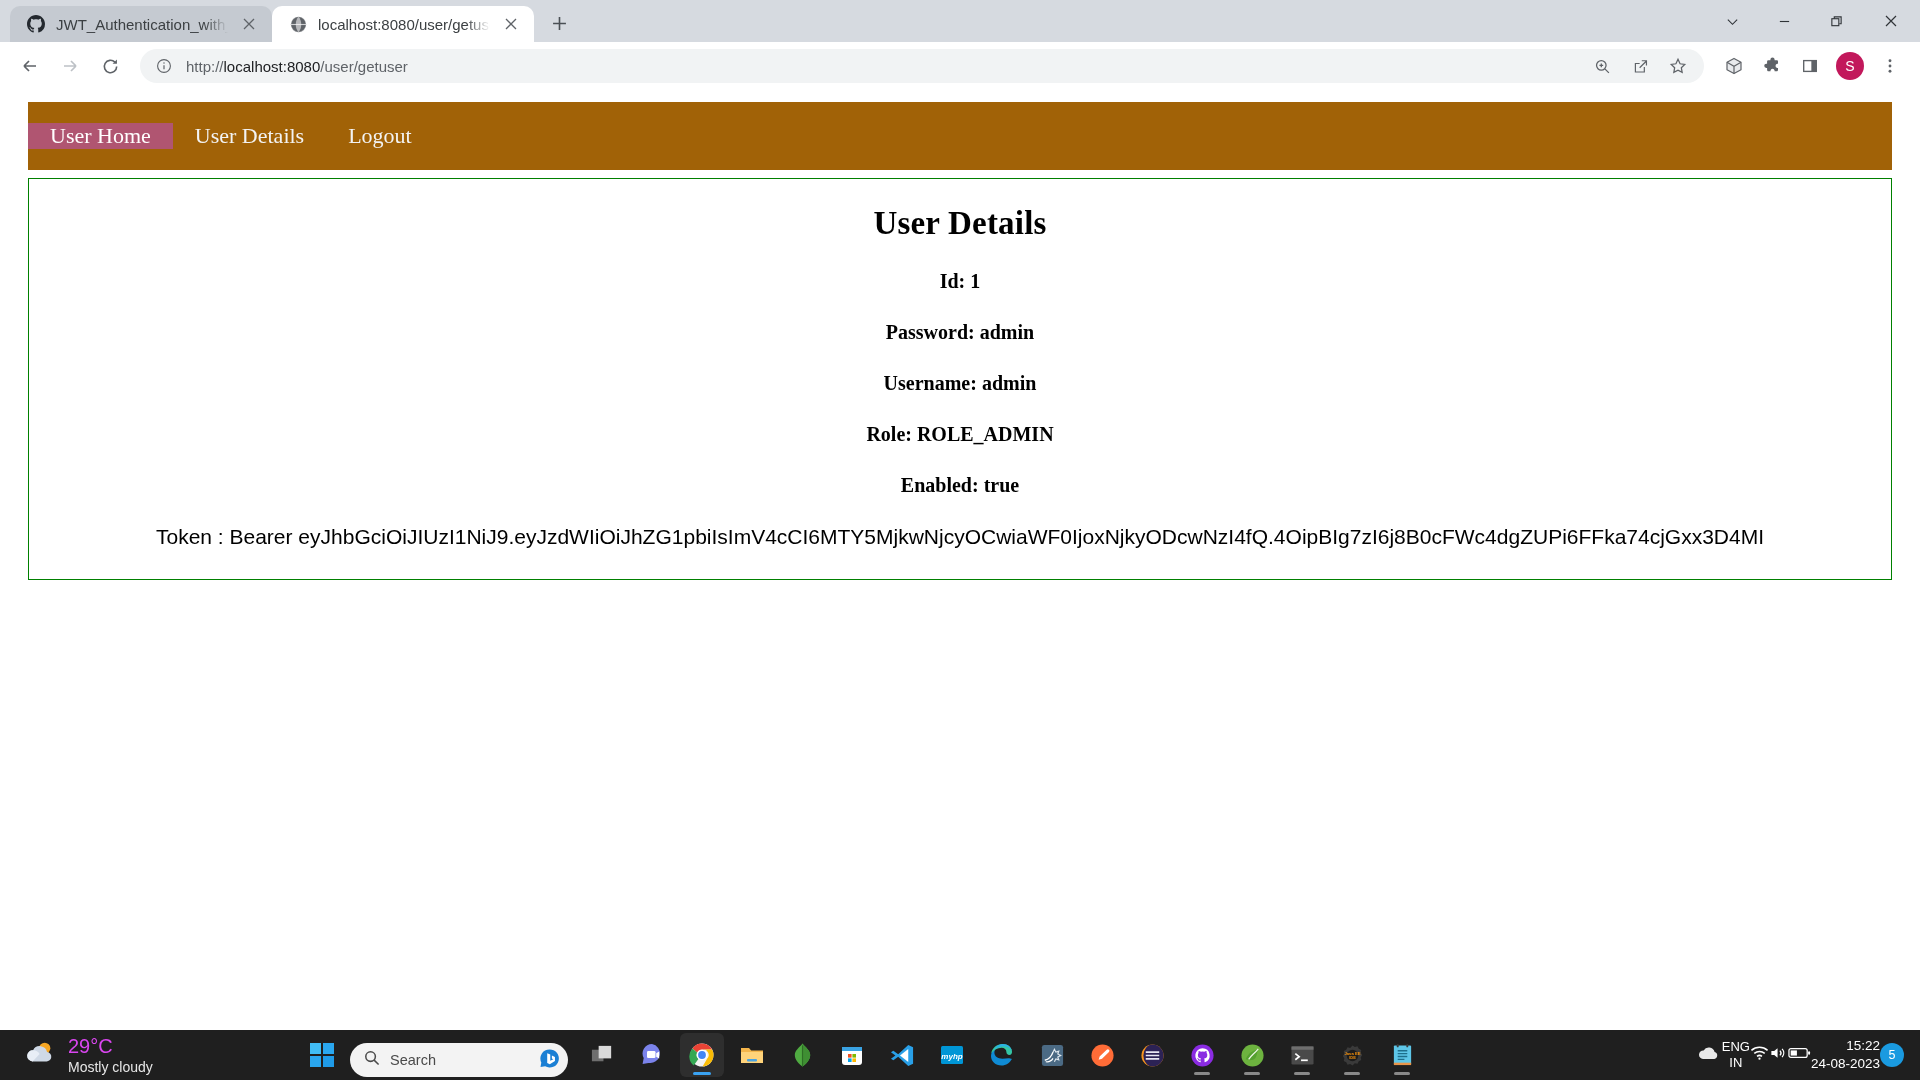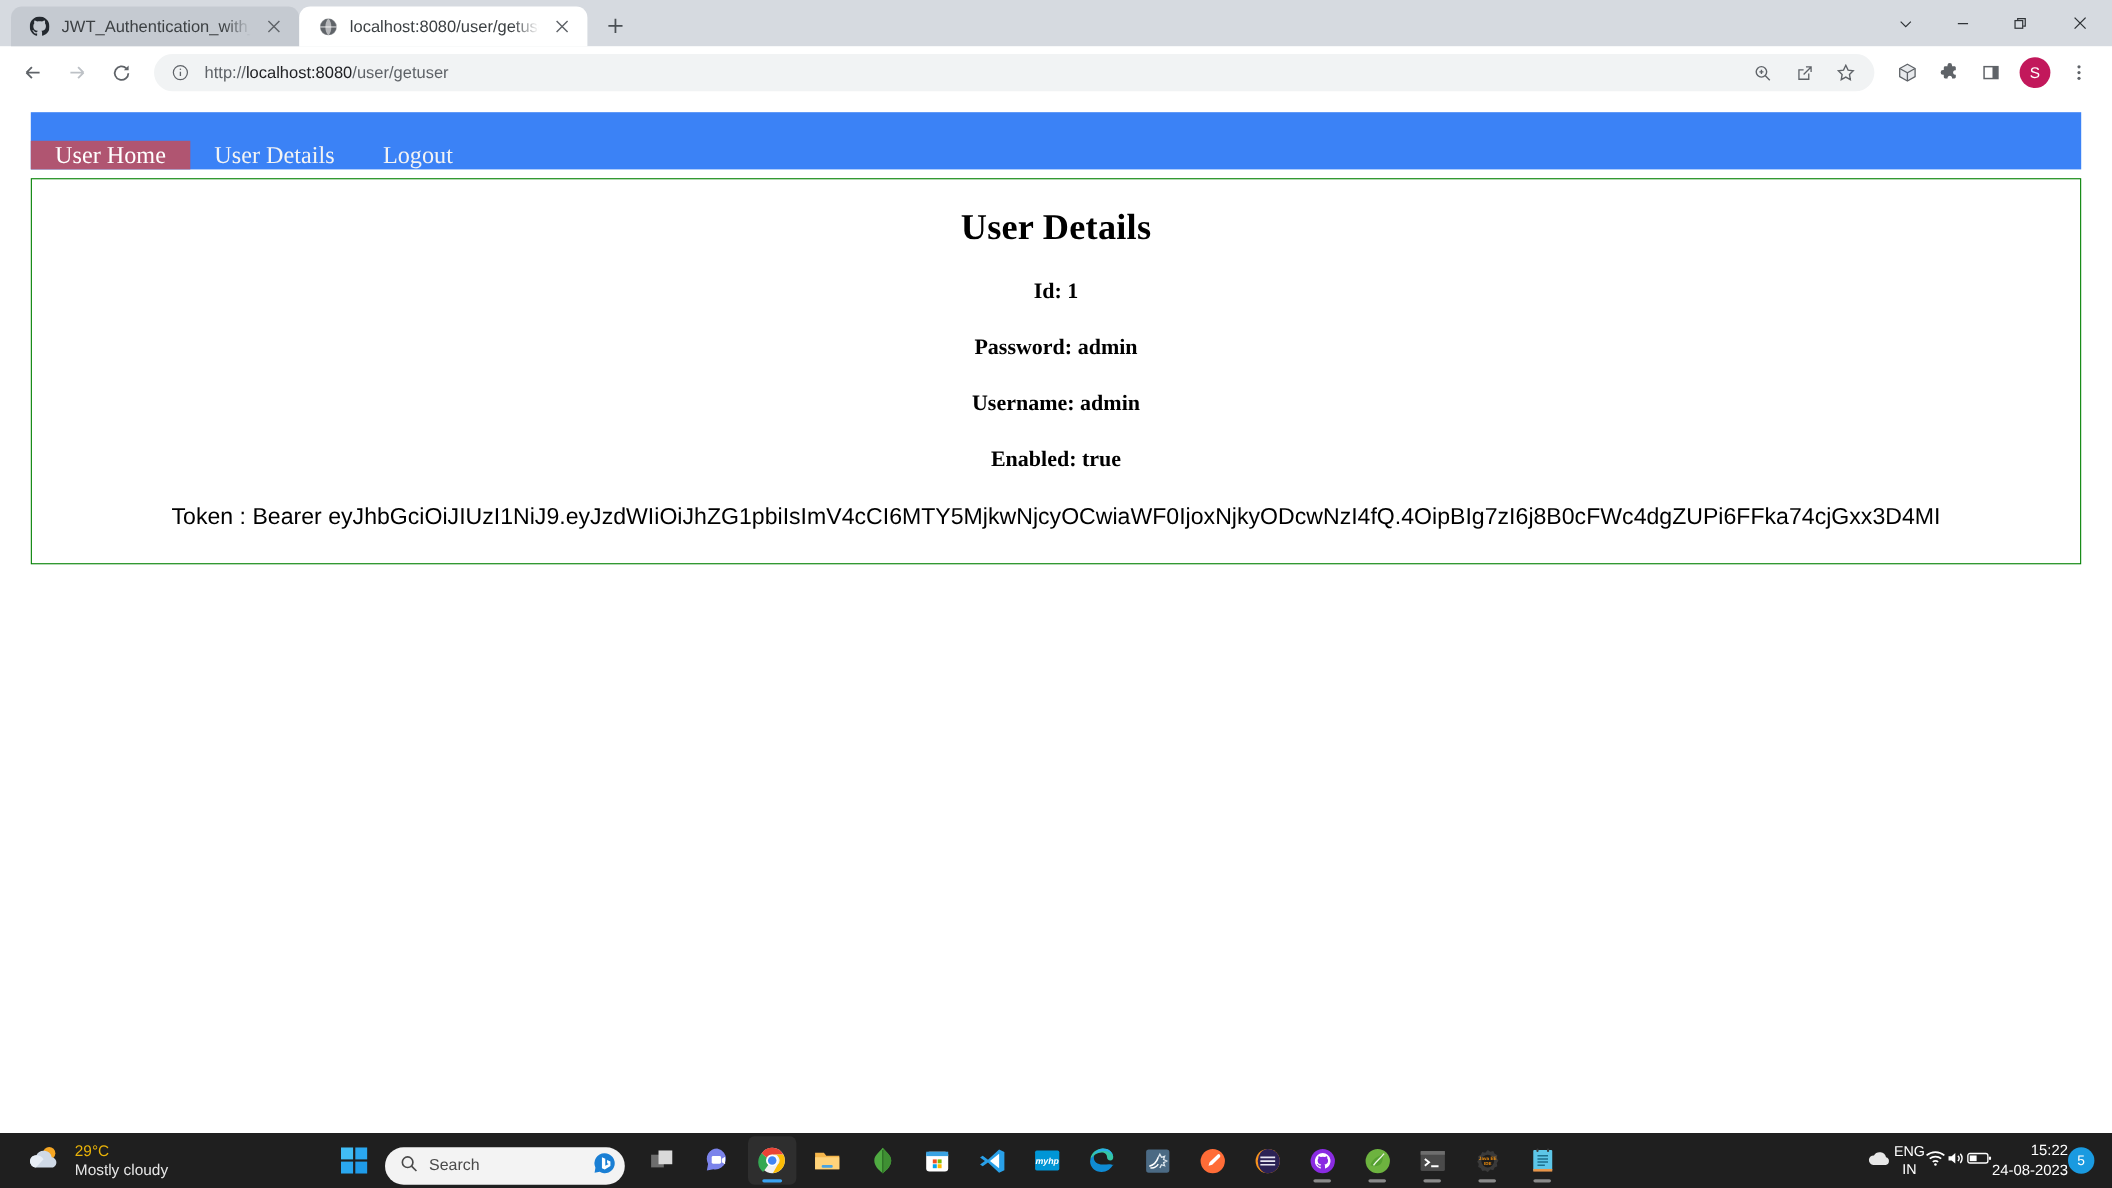--- a/index.html
+++ b/index.html
@@ -56,21 +56,21 @@
     width: 28px; height: 28px; border-radius: 50%; background: #c2185b; color: #fff;
     display: flex; align-items: center; justify-content: center; font-size: 14px; font-weight: 500;
     margin: 0 6px;
   }
 
   
   .viewport { flex: 1 1 auto; background: #ffffff; overflow: hidden; padding: 0; }
 
   .navbar {
     margin: 12px 28px 0 28px;
-    background: #3b82f6; height: 52px; display: flex; align-items: flex-end;
+    background: #a16207; height: 68px; display: flex; align-items: center;
   }
   .nav-item {
     display: flex; align-items: center; padding: 0 22px;
     color: #f3f3f3; font-family: "Liberation Serif", serif; font-size: 22px;
   }
   .nav-item.active { background: #b05571; color: #ffffff; }
 
   .card {
     margin: 8px 28px 0 28px; border: 1px solid #008000; background: #ffffff;
     padding: 26px 18px 30px 18px; text-align: center;
@@ -88,21 +88,21 @@
     color: #000; white-space: nowrap; overflow: hidden; margin-top: 4px;
   }
 
   
   .taskbar {
     position: absolute; left: 0; bottom: 0; width: 1920px; height: 50px;
     background: #1f1f1f; display: flex; align-items: center; color: #fff;
   }
   .weather { display: flex; align-items: center; gap: 10px; padding-left: 24px; width: 300px; }
   .weather-txt { line-height: 1.25; }
-  .weather-temp { font-size: 14px; color: #eab308; }
+  .weather-temp { font-size: 20px; color: #d946ef; }
   .weather-desc { font-size: 14px; color: #e6e6e6; }
 
   .tb-center { flex: 1 1 auto; display: flex; align-items: flex-end; justify-content: flex-start; gap: 6px; }
   .start-btn { width: 44px; height: 44px; display: flex; align-items: center; justify-content: center; }
   .search-pill {
     width: 218px; height: 34px; background: #f3f3f3; border-radius: 17px;
     display: flex; align-items: center; gap: 10px; padding: 0 8px 0 14px; margin-right: 6px;
   }
   .search-pill .s-label { font-size: 14.5px; color: #4a4a4a; flex: 1 1 auto; }
   .tbicon {
@@ -274,20 +274,21 @@
       <div class="nav-item active">User Home</div>
       <div class="nav-item">User Details</div>
       <div class="nav-item">Logout</div>
     </div>
 
     <div class="card">
       <h1>User Details</h1>
       <div class="row">Id: 1</div>
       <div class="row">Password: admin</div>
       <div class="row">Username: admin</div>
+      <div class="row">Role: ROLE_ADMIN</div>
       <div class="row">Enabled: true</div>
       <div class="token">Token : Bearer eyJhbGciOiJIUzI1NiJ9.eyJzdWIiOiJhZG1pbiIsImV4cCI6MTY5MjkwNjcyOCwiaWF0IjoxNjkyODcwNzI4fQ.4OipBIg7zI6j8B0cFWc4dgZUPi6FFka74cjGxx3D4MI</div>
     </div>
 
   </div>
 </div>
 
 <div class="taskbar">
 
   <div class="weather">

